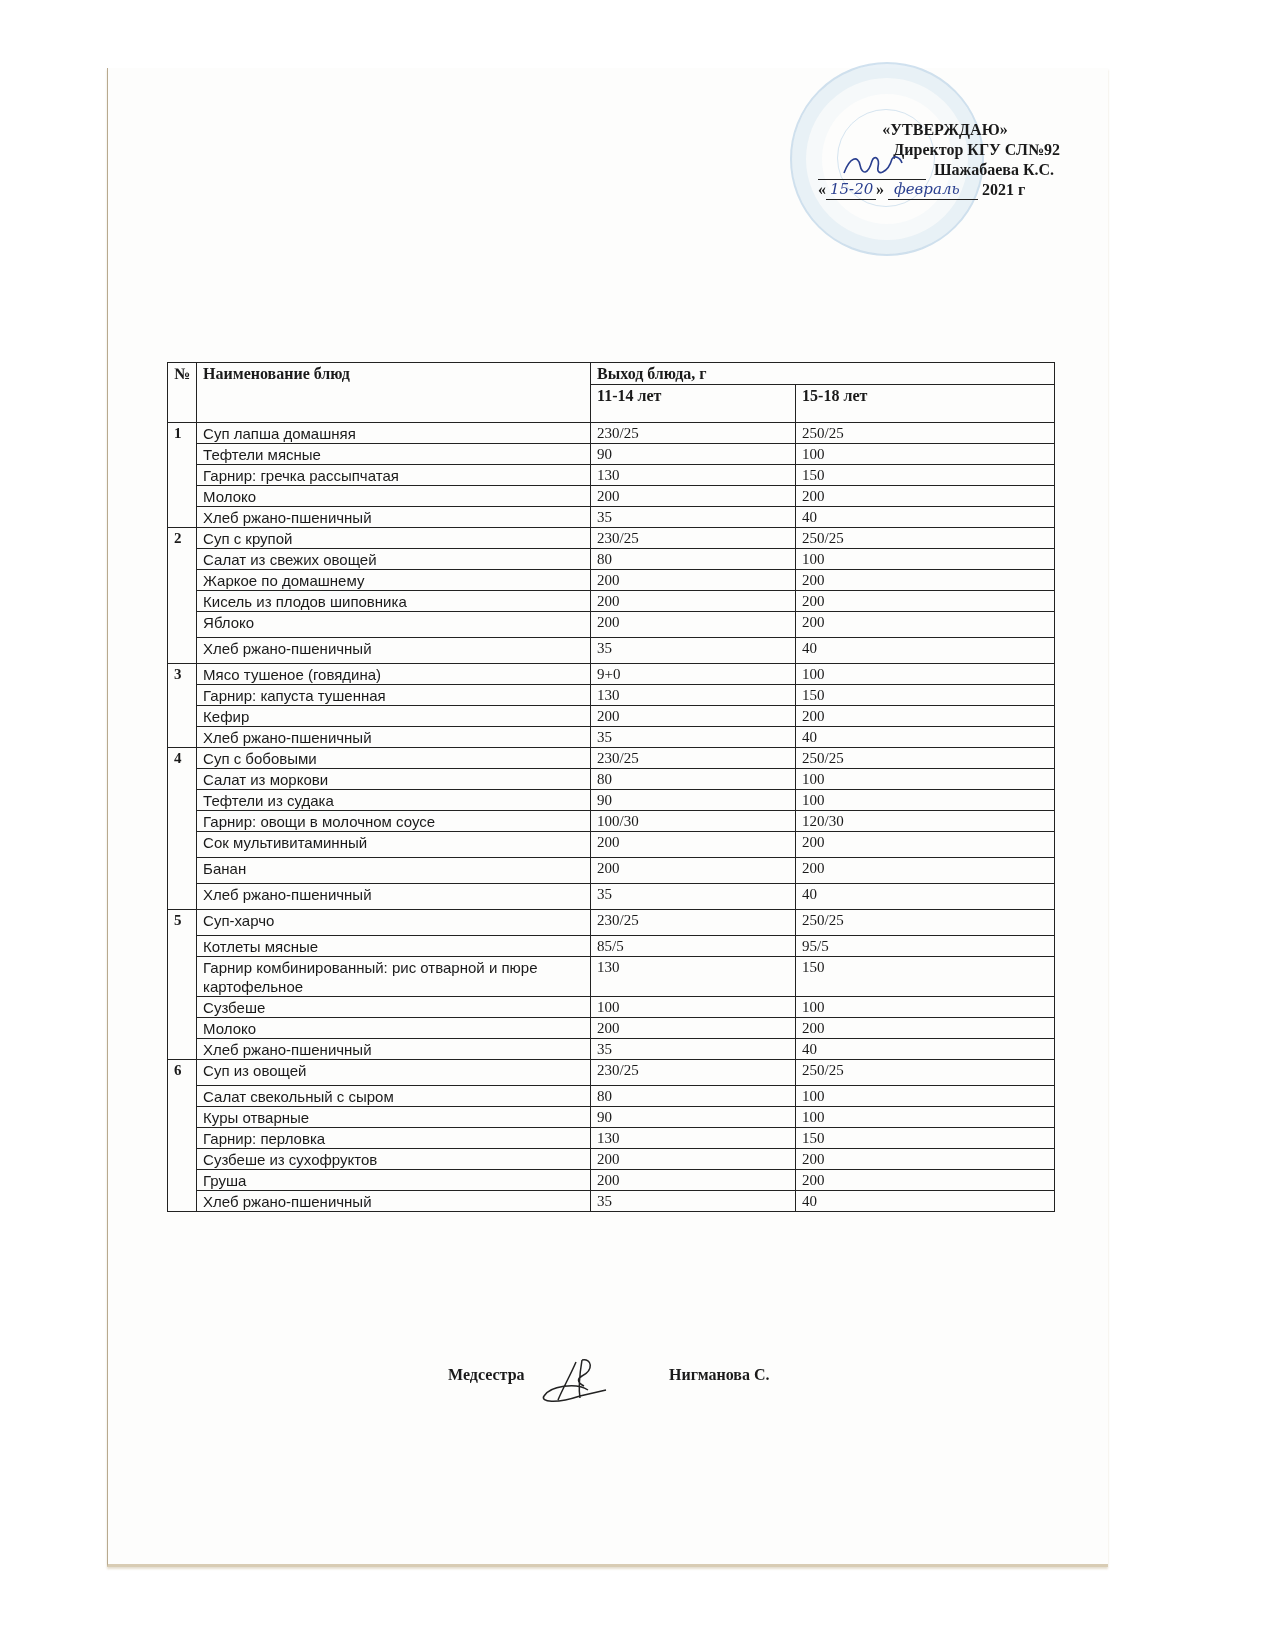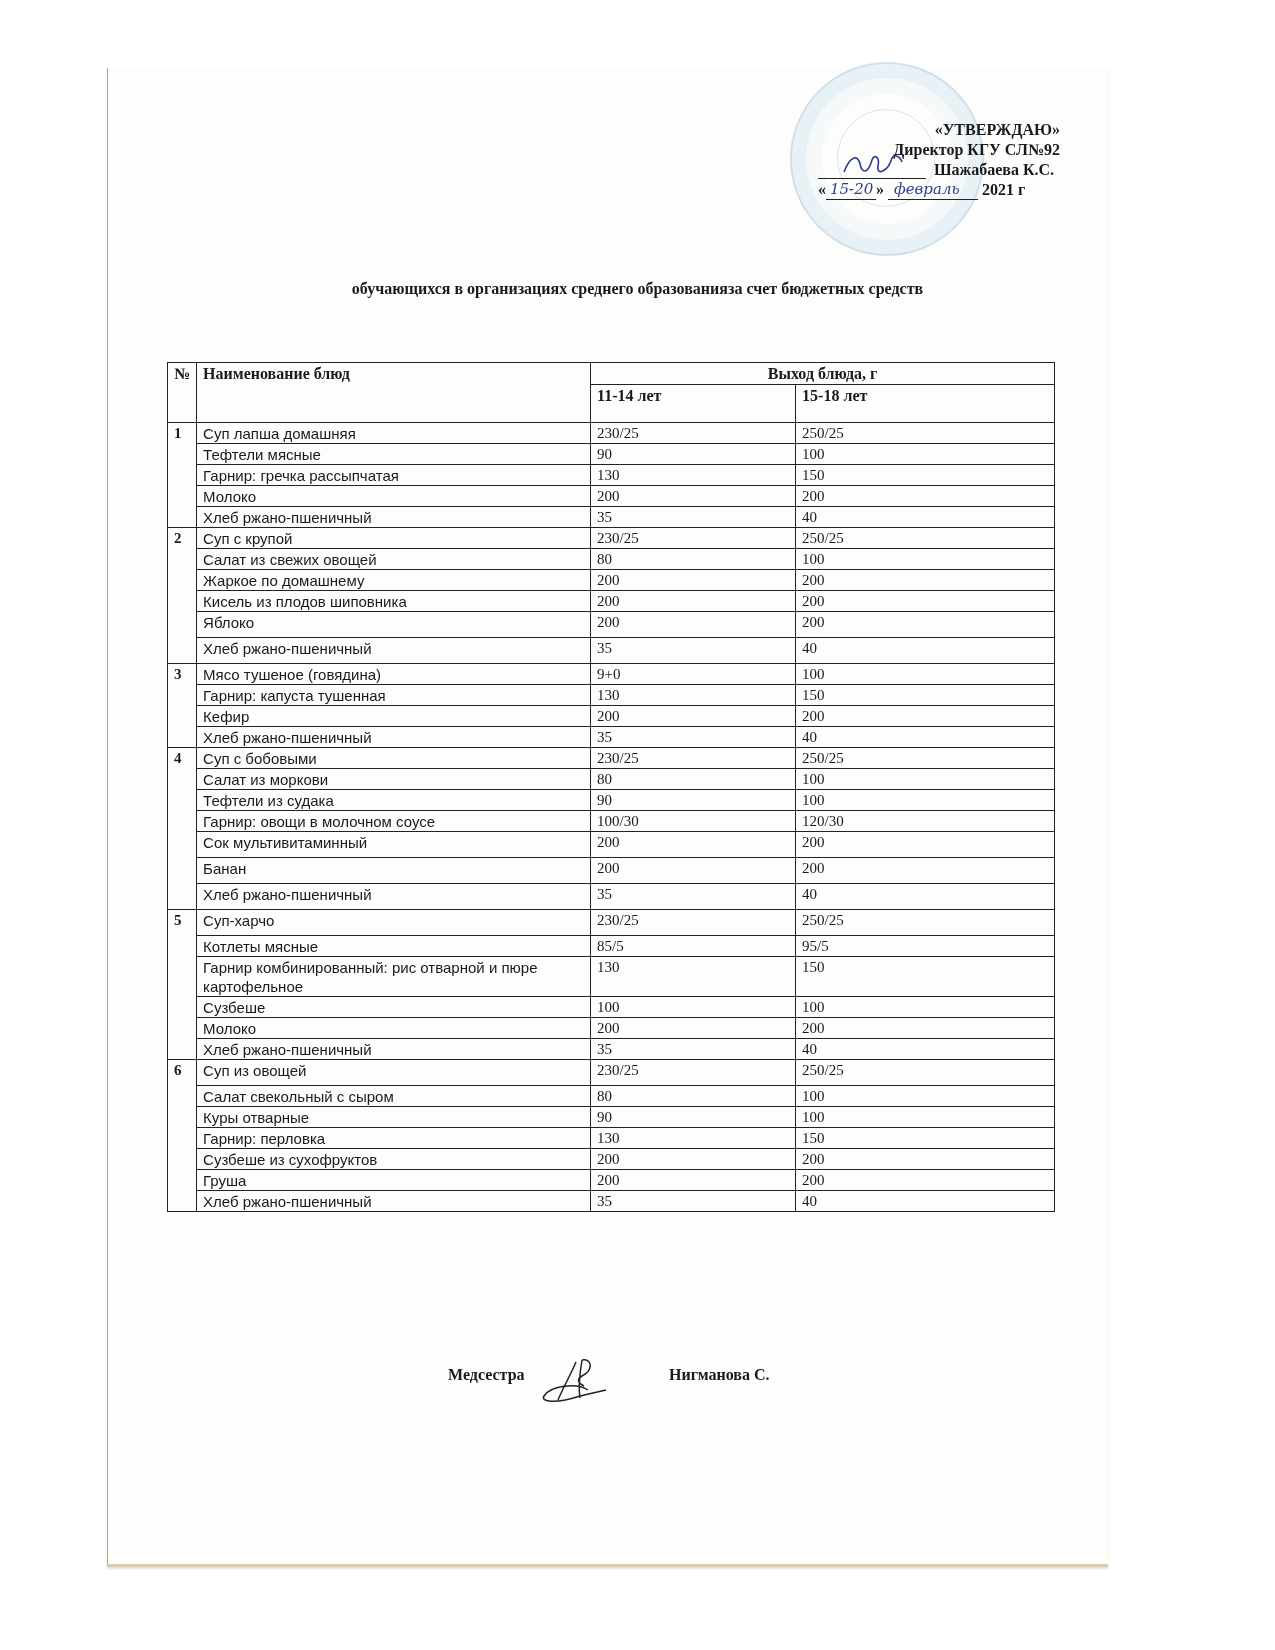--- a/index.html
+++ b/index.html
@@ -1,33 +1,33 @@
 <!DOCTYPE html>
 <html><head>
 <meta charset="utf-8">
 <style>
   html, body { margin: 0; padding: 0; background: #ffffff; }
   body { width: 1275px; height: 1650px; position: relative; overflow: hidden; font-family: "Liberation Serif", serif; color: #1a1a1a; }
   .paper { position: absolute; left: 107px; top: 68px; width: 1000px; height: 1496px; background: #fdfdfc; border-left: 1px solid #b8a98e; border-bottom: 3px solid #d8ccb4; box-shadow: 0 2px 2px rgba(180,160,120,0.35); }
   .stamp { position: absolute; left: 790px; top: 62px; width: 190px; height: 190px; border-radius: 50%; border: 2px solid rgba(120,170,210,0.35); box-shadow: inset 0 0 0 14px rgba(170,205,230,0.18), inset 0 0 0 30px rgba(200,225,240,0.12); }
   .stamp-inner { position: absolute; left: 45px; top: 45px; width: 96px; height: 96px; border-radius: 50%; border: 1px solid rgba(120,170,210,0.3); }
   .approve { position: absolute; left: 810px; top: 120px; width: 250px; font-weight: bold; font-size: 16px; line-height: 20px; }
-  .approve .l1 { text-align: right; padding-left: 20px; }
+  .approve .l1 { text-align: center; padding-left: 20px; }
   .approve .l2 { text-align: right; padding-left: 8px; }
-  .approve .l3 { display: flex; align-items: flex-start; padding-left: 8px; }
+  .approve .l3 { display: flex; align-items: flex-end; padding-left: 8px; }
   .approve .sigline { width: 108px; border-bottom: 1px solid #222; height: 18px; position: relative; margin-right: 8px; }
   .approve .l4 { display: flex; align-items: flex-end; padding-left: 8px; }
   .approve .dline { display: inline-block; border-bottom: 1px solid #222; width: 50px; height: 18px; position: relative; }
   .approve .mline { display: inline-block; border-bottom: 1px solid #222; width: 90px; height: 18px; margin: 0 4px; position: relative; }
   .hand { position: absolute; font-family: "DejaVu Serif", serif; font-style: italic; color: #2a3f8f; font-size: 15px; font-weight: normal; white-space: nowrap; }
   .title { position: absolute; left: 160px; top: 279px; width: 955px; text-align: center; font-weight: bold; font-size: 16px; line-height: 20px; }
   table.menu { position: absolute; left: 167px; top: 362px; width: 888px; border-collapse: collapse; font-size: 15px; }
   table.menu td, table.menu th { border: 1px solid #222; padding: 1px 6px 0 6px; vertical-align: top; text-align: left; font-family: "Liberation Sans", sans-serif; font-weight: normal; line-height: 19px; }
   table.menu th { font-family: "Liberation Serif", serif; font-weight: bold; font-size: 16px; }
-  table.menu th.yield { text-align: center; }
+  table.menu th.yield { text-align: left; }
   table.menu td.num { font-family: "Liberation Serif", serif; font-weight: bold; }
   table.menu td.v { font-family: "Liberation Serif", serif; }
   .c-num { width: 26px; }
   .c-name { width: 394px; }
   .c-a { width: 205px; }
   .footer { position: absolute; top: 1366px; left: 448px; width: 400px; font-weight: bold; font-size: 16px; }
   .footer .role { position: absolute; left: 0; top: 0; }
   .footer .name { position: absolute; left: 221px; top: 0; }
   .footer svg { position: absolute; left: 88px; top: -10px; }
 </style>
@@ -58,21 +58,20 @@
       </span>
     <span>»</span>
     <span class="mline">
         <span class="hand" style="left:6px;top:-2px">февраль</span>
       </span>
     <span>2021 г</span>
   </div>
 </div>
 
 <div class="title">
-  <div>обучающихся в организациях среднего образованияза счет бюджетных средств</div>
 </div>
 
 <table class="menu">
   <colgroup>
       <col class="c-num">
       <col class="c-name">
       <col class="c-a">
       <col>
     </colgroup>
   <thead>

